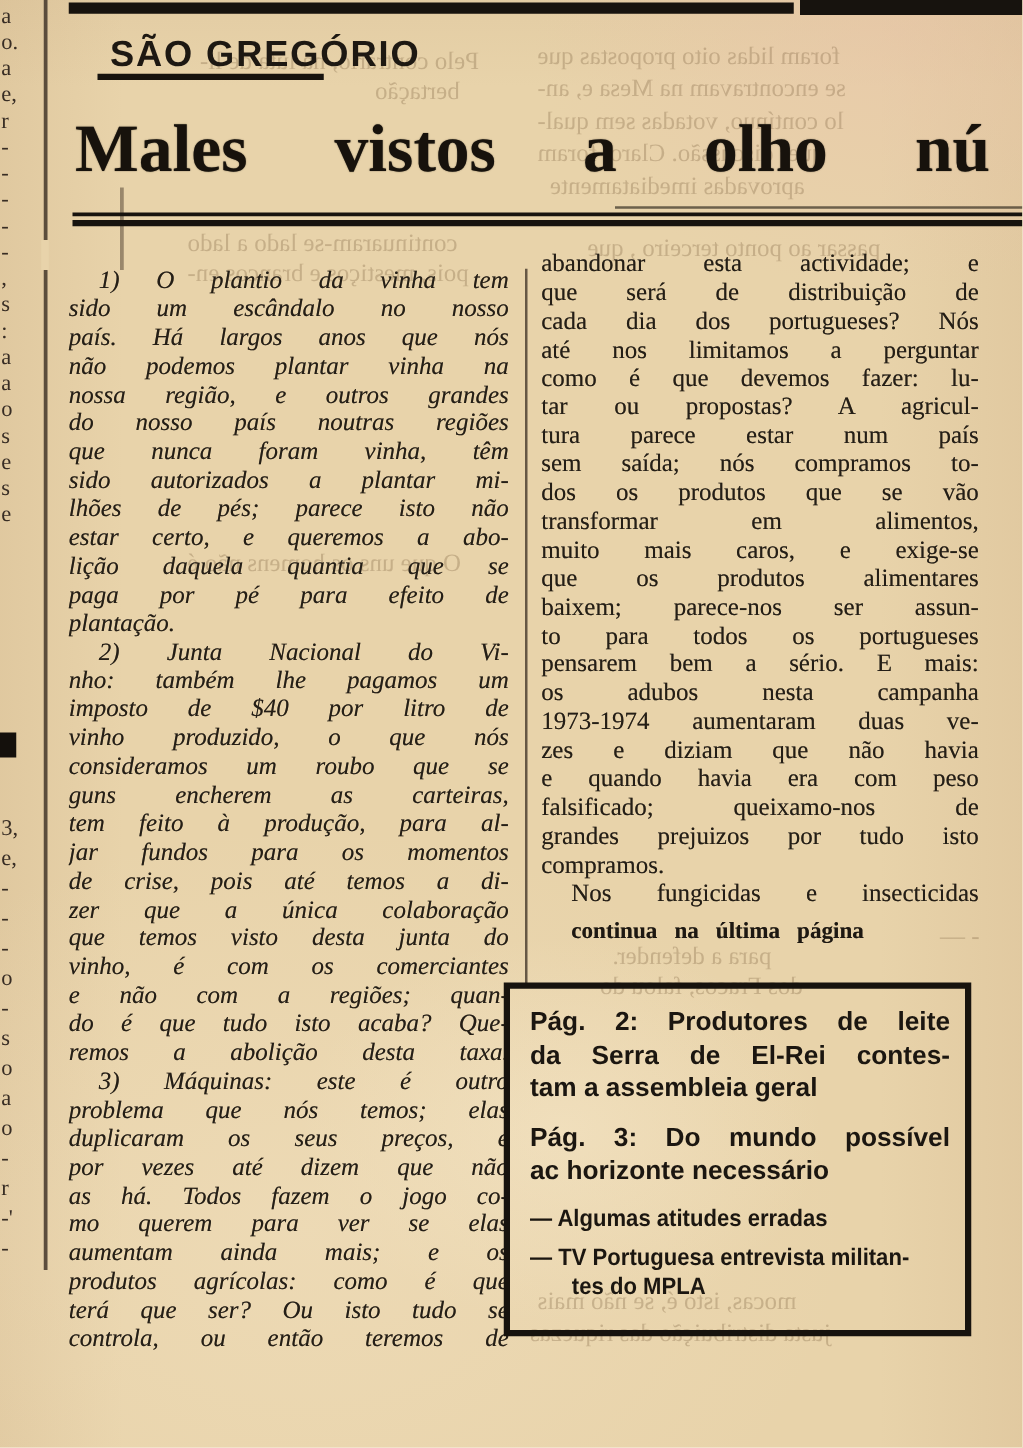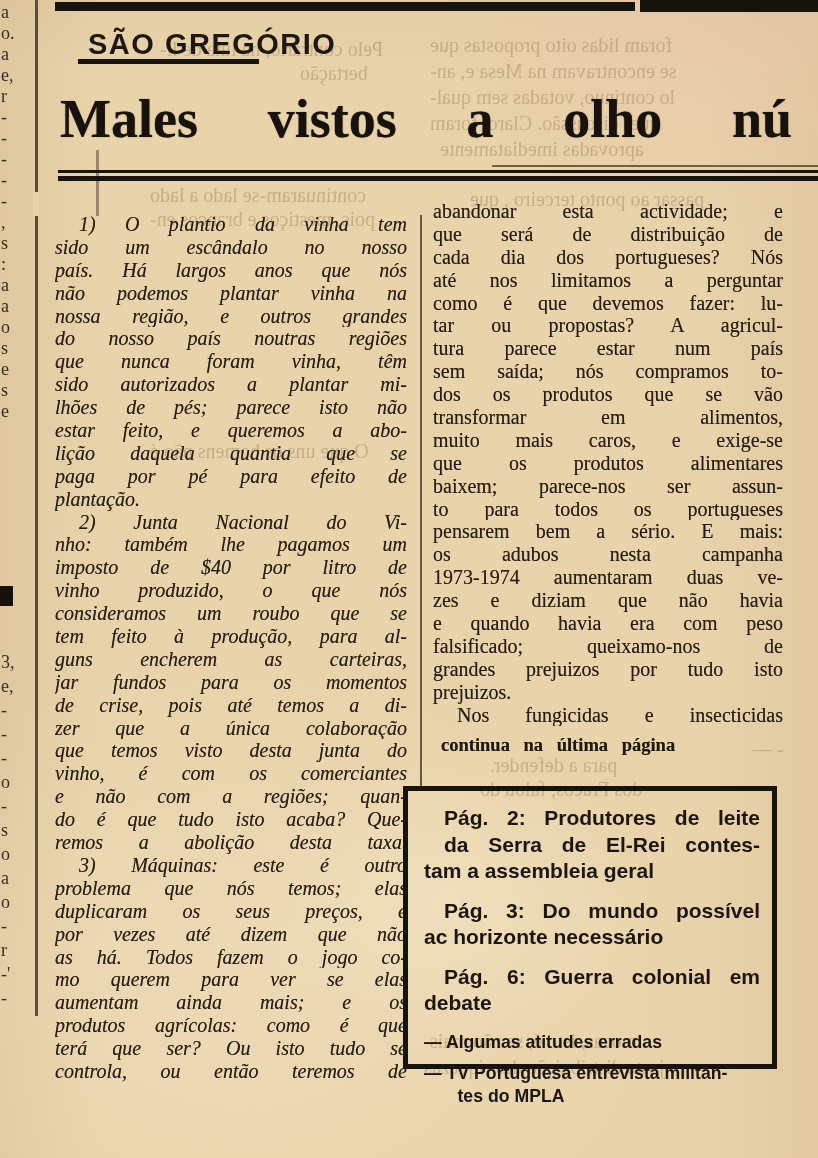--- a/index.html
+++ b/index.html
@@ -53,21 +53,21 @@
   .col{font-size:20px;color:#241e16;text-shadow:0 0 .4px rgba(36,30,22,.55);}
   .col-left{left:55px;top:213px;width:352px;font-style:italic;}
   .col-right{left:433px;top:200px;width:350px;}
   .bline{
     line-height:22.9px;height:22.9px;overflow:hidden;
     text-align:justify;text-align-last:justify;
   }
   .bline.flush{text-align-last:left;}
   .bline.indent{padding-left:24px;}
   .continua{
-    margin-top:9px;margin-left:8px;
+    margin-top:9px;margin-left:24px;
     font-weight:700;font-size:18.5px;word-spacing:9px;
     color:#1d1812;
   }
 
   
   .teaser-box{
     left:403px;top:786px;width:374px;height:283px;
     border:5px solid #17130e;
     box-sizing:border-box;
     padding:14px 12px 8px 16px;
@@ -79,21 +79,21 @@
     font-weight:700;font-size:21px;line-height:26.5px;
     color:#1b1610;
   }
   .box-item.dash{
     font-family:"Liberation Sans", sans-serif;
     font-weight:700;font-size:19px;line-height:23px;
     transform:scaleX(.93);transform-origin:left top;
     margin-bottom:8px;color:#1b1610;
   }
   .bxline{text-align:left;}
-  .bxline.just{text-align:justify;text-align-last:justify;margin-left:20px;}
+  .bxline.just{text-align:justify;text-align-last:justify;}
   .bxline.hang{padding-left:36px;}
 
   
   .margin-strip{left:1px;width:16px;font-size:18px;color:#38生2d24;color:#382d24;}
   .margin-strip-top{top:2px;}
   .margin-strip-bottom{top:650px;}
   .mchar{line-height:21px;height:21px;}
   .margin-strip-bottom .mchar{line-height:24px;height:24px;}
 
   
@@ -191,31 +191,31 @@
   <div class="abs col col-left" id="col-left">
       <div class="bline indent">1) O plantio da vinha tem</div>
       <div class="bline">sido um escândalo no nosso</div>
       <div class="bline">país. Há largos anos que nós</div>
       <div class="bline">não podemos plantar vinha na</div>
       <div class="bline">nossa região, e outros grandes</div>
       <div class="bline">do nosso país noutras regiões</div>
       <div class="bline">que nunca foram vinha, têm</div>
       <div class="bline">sido autorizados a plantar mi-</div>
       <div class="bline">lhões de pés; parece isto não</div>
-      <div class="bline">estar feito, e queremos a abo-</div>
+      <div class="bline">estar certo, e queremos a abo-</div>
       <div class="bline">lição daquela quantia que se</div>
       <div class="bline">paga por pé para efeito de</div>
       <div class="bline flush">plantação.</div>
       <div class="bline indent">2) Junta Nacional do Vi-</div>
       <div class="bline">nho: também lhe pagamos um</div>
       <div class="bline">imposto de $40 por litro de</div>
       <div class="bline">vinho produzido, o que nós</div>
       <div class="bline">consideramos um roubo que se</div>
+      <div class="bline">guns encherem as carteiras,</div>
       <div class="bline">tem feito à produção, para al-</div>
-      <div class="bline">guns encherem as carteiras,</div>
       <div class="bline">jar fundos para os momentos</div>
       <div class="bline">de crise, pois até temos a di-</div>
       <div class="bline">zer que a única colaboração</div>
       <div class="bline">que temos visto desta junta do</div>
       <div class="bline">vinho, é com os comerciantes</div>
       <div class="bline">e não com a regiões; quan-</div>
       <div class="bline">do é que tudo isto acaba? Que-</div>
       <div class="bline">remos a abolição desta taxa.</div>
       <div class="bline indent">3) Máquinas: este é outro</div>
       <div class="bline">problema que nós temos; elas</div>
@@ -243,39 +243,35 @@
       <div class="bline">que os produtos alimentares</div>
       <div class="bline">baixem; parece-nos ser assun-</div>
       <div class="bline">to para todos os portugueses</div>
       <div class="bline">pensarem bem a sério. E mais:</div>
       <div class="bline">os adubos nesta campanha</div>
       <div class="bline">1973-1974 aumentaram duas ve-</div>
       <div class="bline">zes e diziam que não havia</div>
       <div class="bline">e quando havia era com peso</div>
       <div class="bline">falsificado; queixamo-nos de</div>
       <div class="bline">grandes prejuizos por tudo isto</div>
-      <div class="bline flush">prejuizos.</div>
+      <div class="bline flush">compramos.</div>
       <div class="bline indent">Nos fungicidas e insecticidas</div>
       <div class="continua">continua na última página</div>
     </div>
 
   <div class="abs teaser-box" id="teaser-box">
       <div class="box-item pag">
         <div class="bxline just">Pág. 2: Produtores de leite</div>
         <div class="bxline just">da Serra de El-Rei contes-</div>
         <div class="bxline">tam a assembleia geral</div>
       </div>
       <div class="box-item pag">
         <div class="bxline just">Pág. 3: Do mundo possível</div>
         <div class="bxline">ac horizonte necessário</div>
       </div>
-      <div class="box-item pag">
-        <div class="bxline just">Pág. 6: Guerra colonial em</div>
-        <div class="bxline">debate</div>
-      </div>
       <div class="box-item dash">
         <div class="bxline">— Algumas atitudes erradas</div>
       </div>
       <div class="box-item dash">
         <div class="bxline">— TV Portuguesa entrevista militan-</div>
         <div class="bxline hang">tes do MPLA</div>
       </div>
     </div>
 
 </div>

